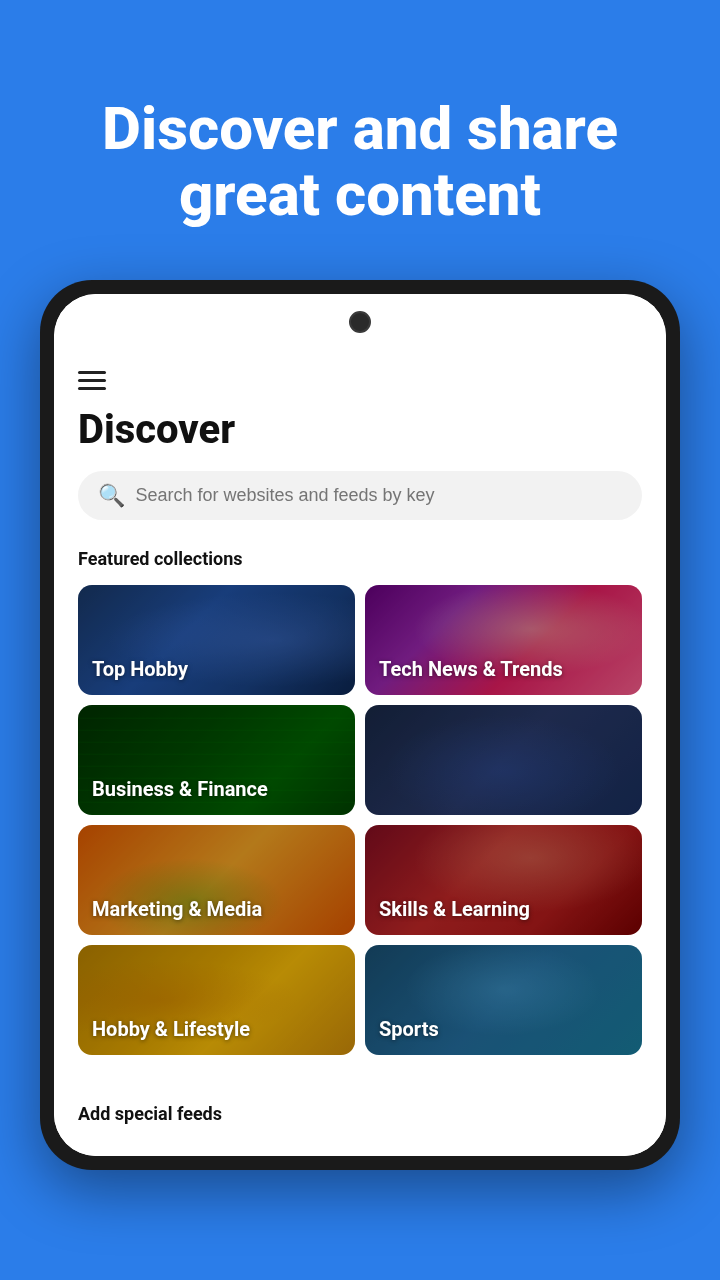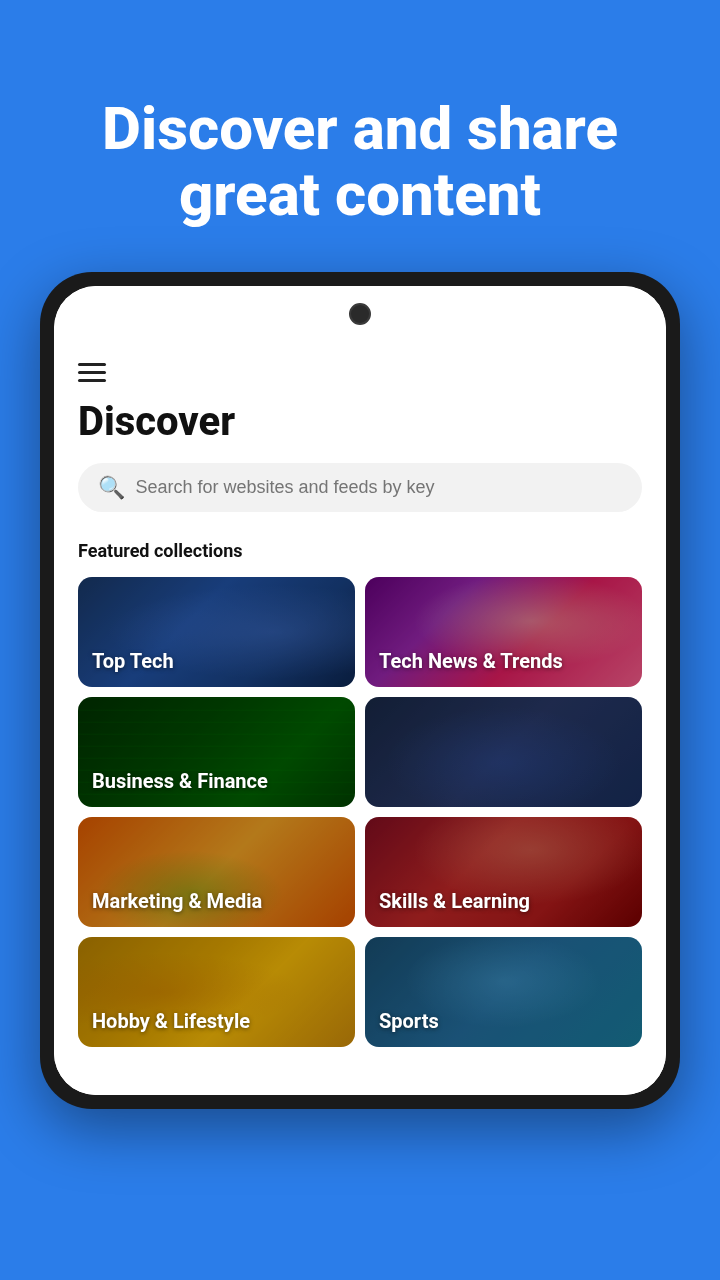--- a/index.html
+++ b/index.html
@@ -26,21 +26,21 @@
       font-size: 60px;
       font-weight: 800;
       line-height: 1.1;
       color: white;
       margin-top: 36px;
     }
 
     
     .phone-wrapper {
       width: 640px;
-      margin: 4px auto;
+      margin: 12px auto;
       position: relative;
     }
     .phone-frame {
       background: #1a1a1a;
       border-radius: 52px;
       padding: 14px;
       box-shadow: 0 20px 60px rgba(0,0,0,0.4);
     }
     .phone-screen {
       background: #ffffff;
@@ -271,21 +271,21 @@
           <input class="search-input" type="text" readonly="" placeholder="Search for websites and feeds by key" style="">
         </div>
 
         <div class="section-title">Featured collections</div>
 
         <div class="collections-grid">
 
           <div class="collection-card card-top-news">
             <div class="card-bg"></div>
             <div class="card-overlay"></div>
-            <div class="card-label">Top Tech</div>
+            <div class="card-label">Top Hobby</div>
           </div>
           <div class="collection-card card-tech-news">
             <div class="card-bg"></div>
             <div class="card-overlay"></div>
             <div class="card-label">Tech News &amp; Trends</div>
           </div>
 
           <div class="collection-card card-business">
             <div class="card-bg"></div>
             <div class="card-overlay"></div>
@@ -313,16 +313,19 @@
             <div class="card-label">Hobby &amp; Lifestyle</div>
           </div>
           <div class="collection-card card-sports">
             <div class="card-bg"></div>
             <div class="card-overlay"></div>
             <div class="card-label">Sports</div>
           </div>
         </div>
       </div>
 
+      <div class="add-feeds-section">
+        <div class="section-title">Add special feeds</div>
+      </div>
 
     </div>
   </div>
 </div>
 
 </body></html>

